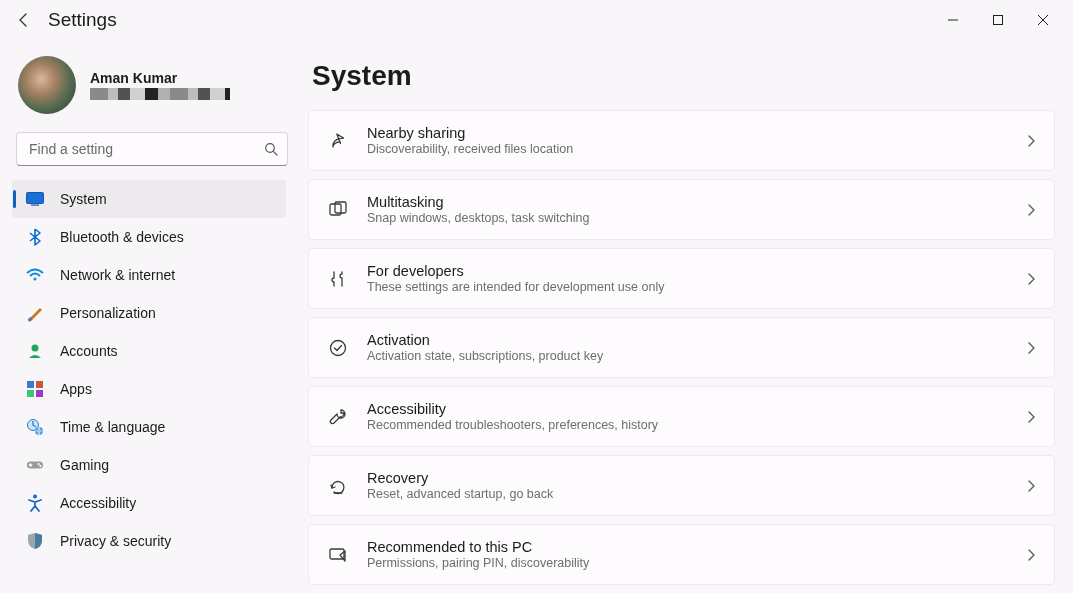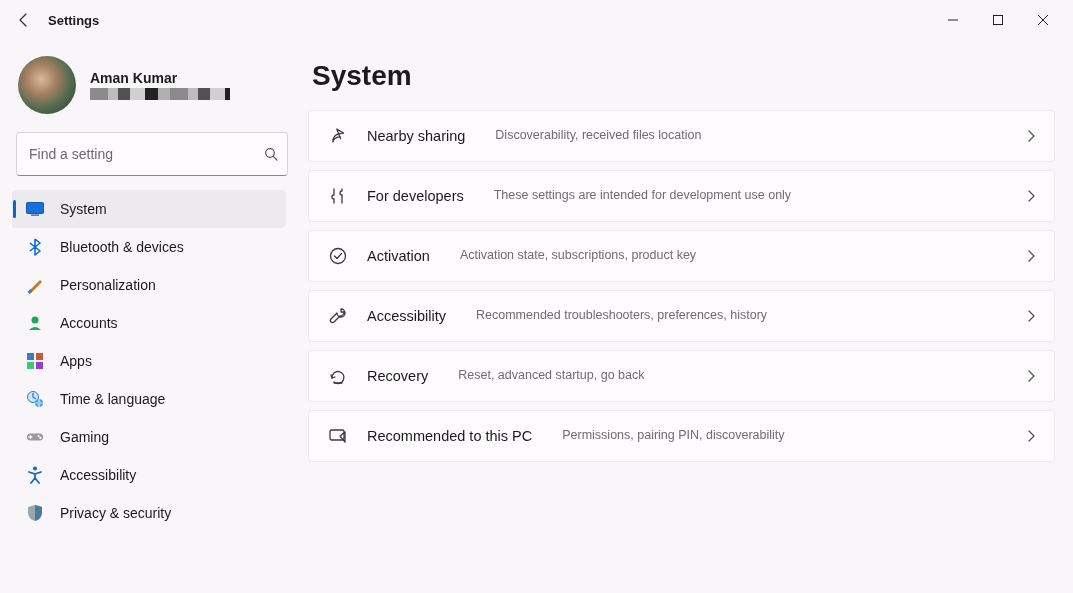--- a/index.html
+++ b/index.html
@@ -1,56 +1,56 @@
 <!DOCTYPE html>
 <html><head>
 <meta charset="utf-8">
 <style>
   * { box-sizing: border-box; margin: 0; padding: 0; font-family: "Segoe UI", sans-serif; }
   body { background: #f9f6f9; width: 1073px; height: 593px; overflow: hidden; color: #1b1b1b; }
   
   
   .titlebar { display: flex; align-items: center; height: 40px; padding: 0 8px; }
   .back-btn { width: 32px; height: 32px; display:flex; align-items:center; justify-content:center; border:none; background:none; cursor:pointer; }
-  .titlebar-title { font-size: 13px; margin-left: 8px; font-weight: bold; }
+  .titlebar-title { font-size: 19px; margin-left: 8px; }
   .titlebar-spacer { flex: 1; }
   .winbtn { width: 45px; height: 32px; display:flex; align-items:center; justify-content:center; border:none; background:none; cursor:pointer; }
   .winbtn svg { width:10px; height:10px; }
 
   
   .layout { display:flex; height: calc(593px - 40px); }
   
   
   .sidebar { width: 300px; padding: 10px 8px 0 12px; display:flex; flex-direction:column; }
   .profile { display:flex; align-items:center; gap:14px; padding: 6px 6px 14px 6px; }
   .avatar { width:58px; height:58px; border-radius:50%; background: radial-gradient(circle at 40% 40%, #d9b89b 0%, #a58062 30%, #536a4f 60%, #2b3a2e 100%); flex-shrink:0; }
   .profile-text { display:flex; flex-direction:column; gap:2px; }
   .profile-name { font-size:14px; font-weight:600; }
   .email-redact { width:140px; height:12px; background: repeating-linear-gradient(90deg,#8a8a8a 0 18px,#bdbdbd 18px 28px,#525252 28px 40px,#d0d0d0 40px 55px,#222 55px 68px,#b0b0b0 68px 80px); }
 
   .search-wrap { position:relative; margin: 4px 4px 14px 4px; }
-  .search { width:100%; height:44px; border:1px solid #d8d4d9; border-bottom:1.5px solid #8a8590; border-radius:4px; background:#fdfbfd; padding: 0 34px 0 12px; font-size:14px; }
+  .search { width:100%; height:34px; border:1px solid #d8d4d9; border-bottom:1.5px solid #8a8590; border-radius:4px; background:#fdfbfd; padding: 0 34px 0 12px; font-size:14px; }
   .search::placeholder { color:#6b6b6b; }
   .search-icon { position:absolute; right:10px; top:50%; transform:translateY(-50%); }
 
   .nav { display:flex; flex-direction:column; gap:0; overflow:hidden; padding-right:6px; }
   .nav-item { display:flex; align-items:center; gap:16px; height:38px; padding: 0 10px 0 14px; border-radius:4px; font-size:14px; cursor:pointer; position:relative; }
   .nav-item.active { background:#edeaee; }
   .nav-item.active::before { content:""; position:absolute; left:1px; top:10px; bottom:10px; width:3px; background:#1262c4; border-radius:2px; }
   .nav-icon { width:18px; height:18px; display:flex; align-items:center; justify-content:center; flex-shrink:0; }
 
   
   .main { flex:1; padding: 18px 18px 0 8px; overflow:hidden; }
   .page-title { font-size:28px; font-weight:600; margin: 2px 0 18px 4px; }
   .cards { display:flex; flex-direction:column; gap:8px; }
   .card { background:#fdfbfd; border:1px solid #eceaec; border-radius:4px; display:flex; align-items:center; padding: 14px 18px; cursor:pointer; gap:18px; }
   .card-icon { width:22px; height:22px; display:flex; align-items:center; justify-content:center; flex-shrink:0; color:#3b3b3b; }
-  .card-text { flex:1; display:flex; flex-direction:row; gap:1px; }
+  .card-text { flex:1; display:flex; flex-direction:column; gap:1px; }
   .card-title { font-size:14.5px; }
-  .card-sub { font-size:12.5px; color:#6e6e6e;margin-left:29px; }
+  .card-sub { font-size:12.5px; color:#6e6e6e; }
   .chev { color:#5a5a5a; }
 
   svg { display:block; }
 </style>
 </head>
 <body>
 
 <div class="titlebar">
   <button class="back-btn">
     <svg width="16" height="16" viewBox="0 0 16 16">
@@ -108,20 +108,30 @@
         <div class="nav-item">
           <span class="nav-icon">
             <svg width="14" height="18" viewBox="0 0 14 18">
               <path d="M7 1 L12 5 L7 9 L12 13 L7 17 V1 M2 5 L7 9 M2 13 L7 9" stroke="#0b6cd6" stroke-width="1.6" fill="none" stroke-linejoin="round"></path>
             </svg>
           </span>
           <span>Bluetooth &amp; devices</span>
         </div>
         <div class="nav-item">
           <span class="nav-icon">
+            <svg width="18" height="14" viewBox="0 0 18 14">
+              <path d="M1 5 Q9 -2 17 5" stroke="#0b8fd6" fill="none" stroke-width="2"></path>
+              <path d="M4 8 Q9 3 14 8" stroke="#0b8fd6" fill="none" stroke-width="2"></path>
+              <circle cx="9" cy="11" r="1.5" fill="#0b8fd6"></circle>
+            </svg>
+          </span>
+          <span>Network &amp; internet</span>
+        </div>
+        <div class="nav-item">
+          <span class="nav-icon">
             <svg width="18" height="18" viewBox="0 0 18 18">
               <path d="M3 15 L14 4 L16 6 L5 17 Z" fill="#c97a1e"></path>
               <rect x="2" y="14" width="4" height="3" fill="#4a7db8" transform="rotate(-45 4 15.5)"></rect>
             </svg>
           </span>
           <span>Personalization</span>
         </div>
         <div class="nav-item">
           <span class="nav-icon">
             <svg width="16" height="16" viewBox="0 0 16 16">
@@ -200,20 +210,37 @@
     </div>
     <span class="chev">
             <svg width="10" height="14" viewBox="0 0 10 14">
               <path d="M3 2 L8 7 L3 12" stroke="#5a5a5a" stroke-width="1.4" fill="none" stroke-linecap="round" stroke-linejoin="round"></path>
             </svg>
           </span>
         </div>
         <div class="card">
           <span class="card-icon">
             <svg width="20" height="20" viewBox="0 0 20 20">
+              <rect x="2" y="4" width="11" height="11" rx="1.5" stroke="#3b3b3b" stroke-width="1.3" fill="none" stroke-linecap="round" stroke-linejoin="round"></rect>
+              <rect x="7" y="2" width="11" height="11" rx="1.5" stroke="#3b3b3b" stroke-width="1.3" fill="none" stroke-linecap="round" stroke-linejoin="round"></rect>
+            </svg>
+          </span>
+    <div class="card-text">
+      <span class="card-title">Multitasking</span>
+      <span class="card-sub">Snap windows, desktops, task switching</span>
+    </div>
+    <span class="chev">
+            <svg width="10" height="14" viewBox="0 0 10 14">
+              <path d="M3 2 L8 7 L3 12" stroke="#5a5a5a" stroke-width="1.4" fill="none" stroke-linecap="round" stroke-linejoin="round"></path>
+            </svg>
+          </span>
+        </div>
+        <div class="card">
+          <span class="card-icon">
+            <svg width="20" height="20" viewBox="0 0 20 20">
               <path d="M6 3 V9 M6 9 a2 2 0 1 0 0 4 M6 13 V17 M14 3 V5 M14 5 a2 2 0 1 0 0 4 M14 9 V17" stroke="#3b3b3b" stroke-width="1.3" fill="none" stroke-linecap="round" stroke-linejoin="round"></path>
             </svg>
           </span>
     <div class="card-text">
       <span class="card-title">For developers</span>
       <span class="card-sub">These settings are intended for development use only</span>
     </div>
     <span class="chev">
             <svg width="10" height="14" viewBox="0 0 10 14">
               <path d="M3 2 L8 7 L3 12" stroke="#5a5a5a" stroke-width="1.4" fill="none" stroke-linecap="round" stroke-linejoin="round"></path>

